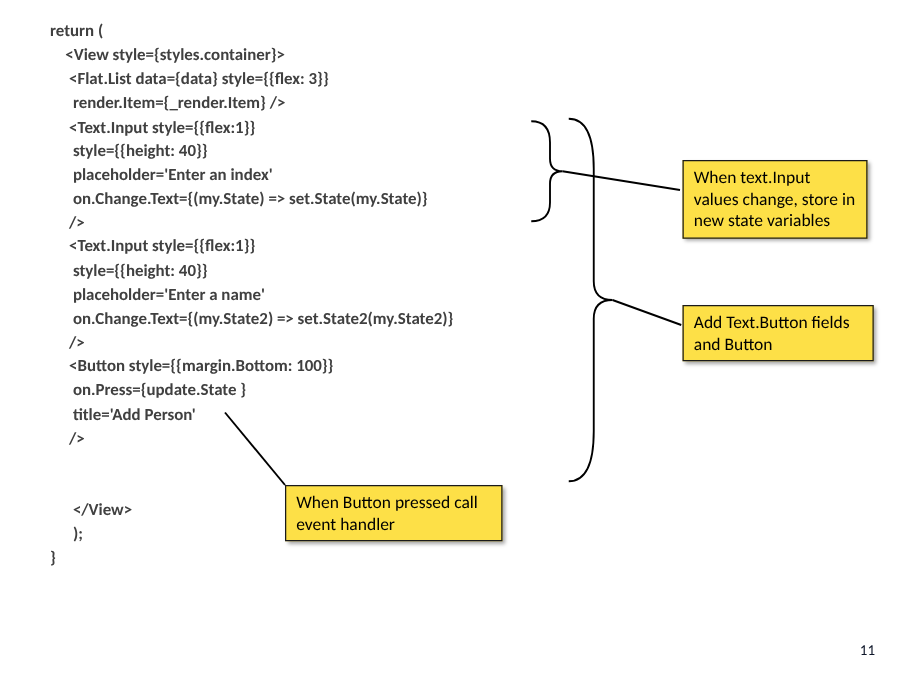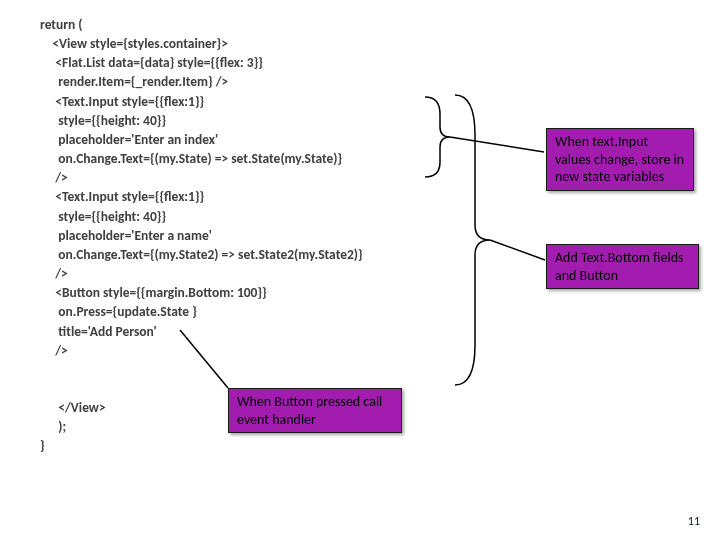--- a/index.html
+++ b/index.html
@@ -17,21 +17,21 @@
     left: 40px;
     top: 15px;
     font-size: 13.5px;
     line-height: 1.42;
     font-weight: 700;
     color: #404040;
     white-space: pre;
   }
   .callout-box {
     position: absolute;
-    background: #a21caf;
+    background: #fde047;
     border: 1px solid #1a1a1a;
     box-shadow: 2px 2px 3px rgba(0,0,0,0.35);
     padding: 4px 8px;
     font-size: 14px;
     font-weight: 400;
     line-height: 1.25;
     color: #000;
   }
   .callout1 { left: 546px; top: 128px; width: 130px; }
   .callout2 { left: 546px; top: 244px; width: 135px; }
@@ -87,20 +87,20 @@
 
 <svg class="brace" style="left:175px; top:325px;" width="60" height="70">
   <line x1="5" y1="5" x2="53" y2="63" stroke="#000" stroke-width="1.5"></line>
 </svg>
 
 <div class="callout-box callout1">
   <span>When text.Input values change, store in new state variables</span>
 </div>
 
 <div class="callout-box callout2">
-  <span>Add Text.Bottom fields and Button</span>
+  <span>Add Text.Button fields and Button</span>
 </div>
 
 <div class="callout-box callout3">
   <span>When Button pressed call event handler</span>
 </div>
 
 <div class="page-num">11</div>
 
 </body></html>

